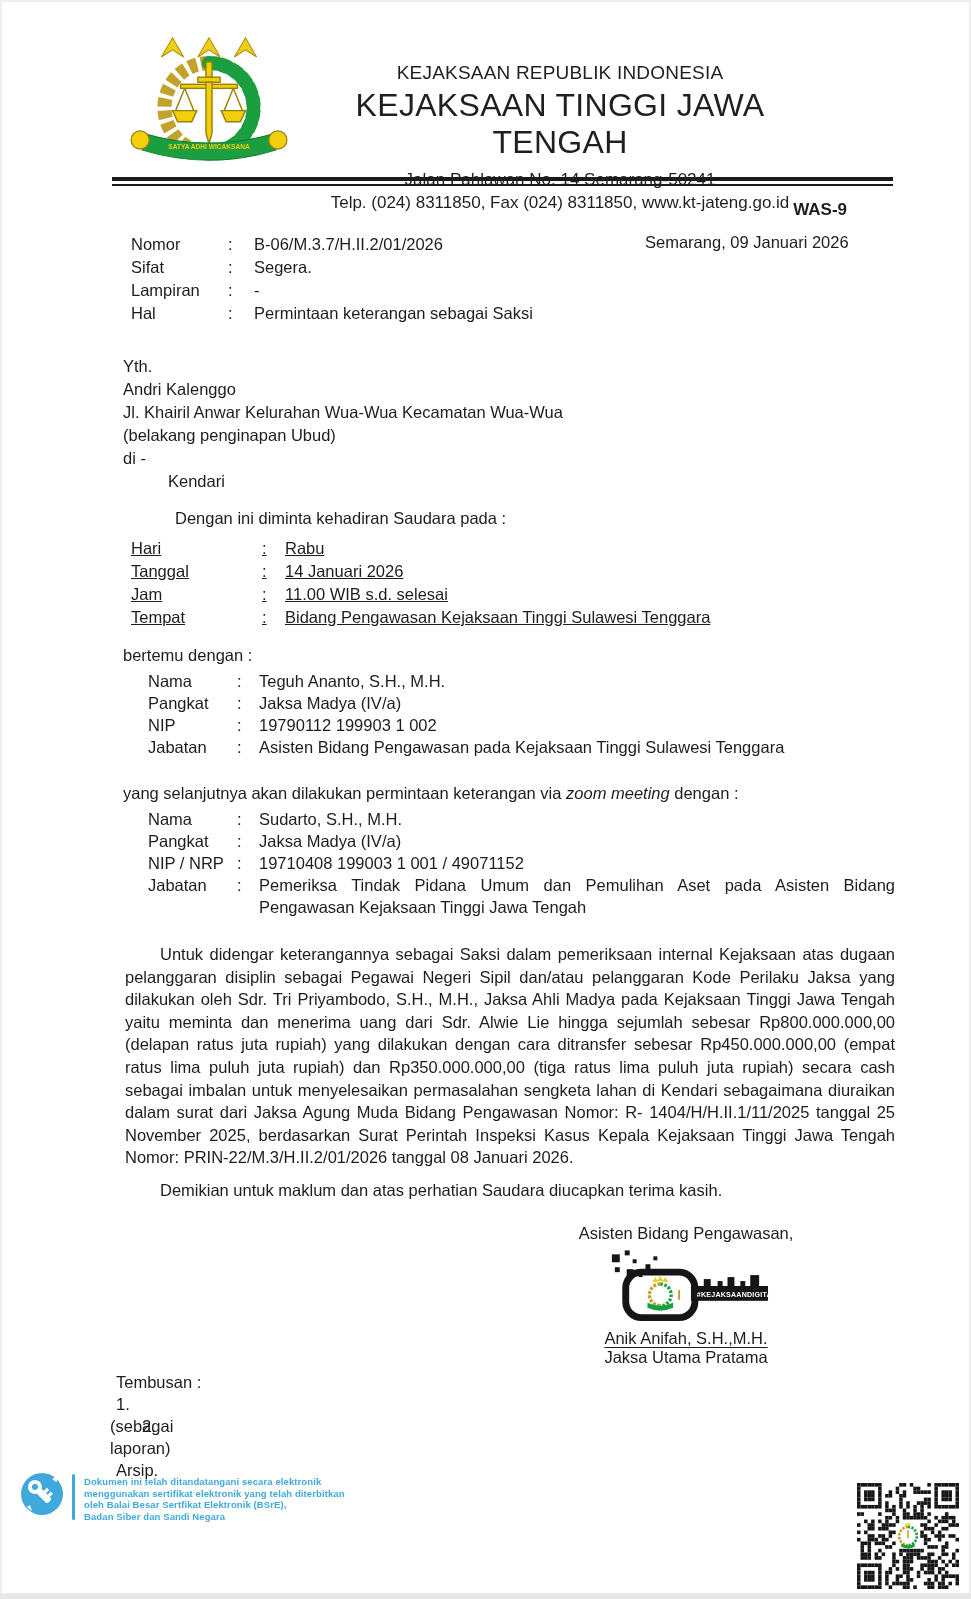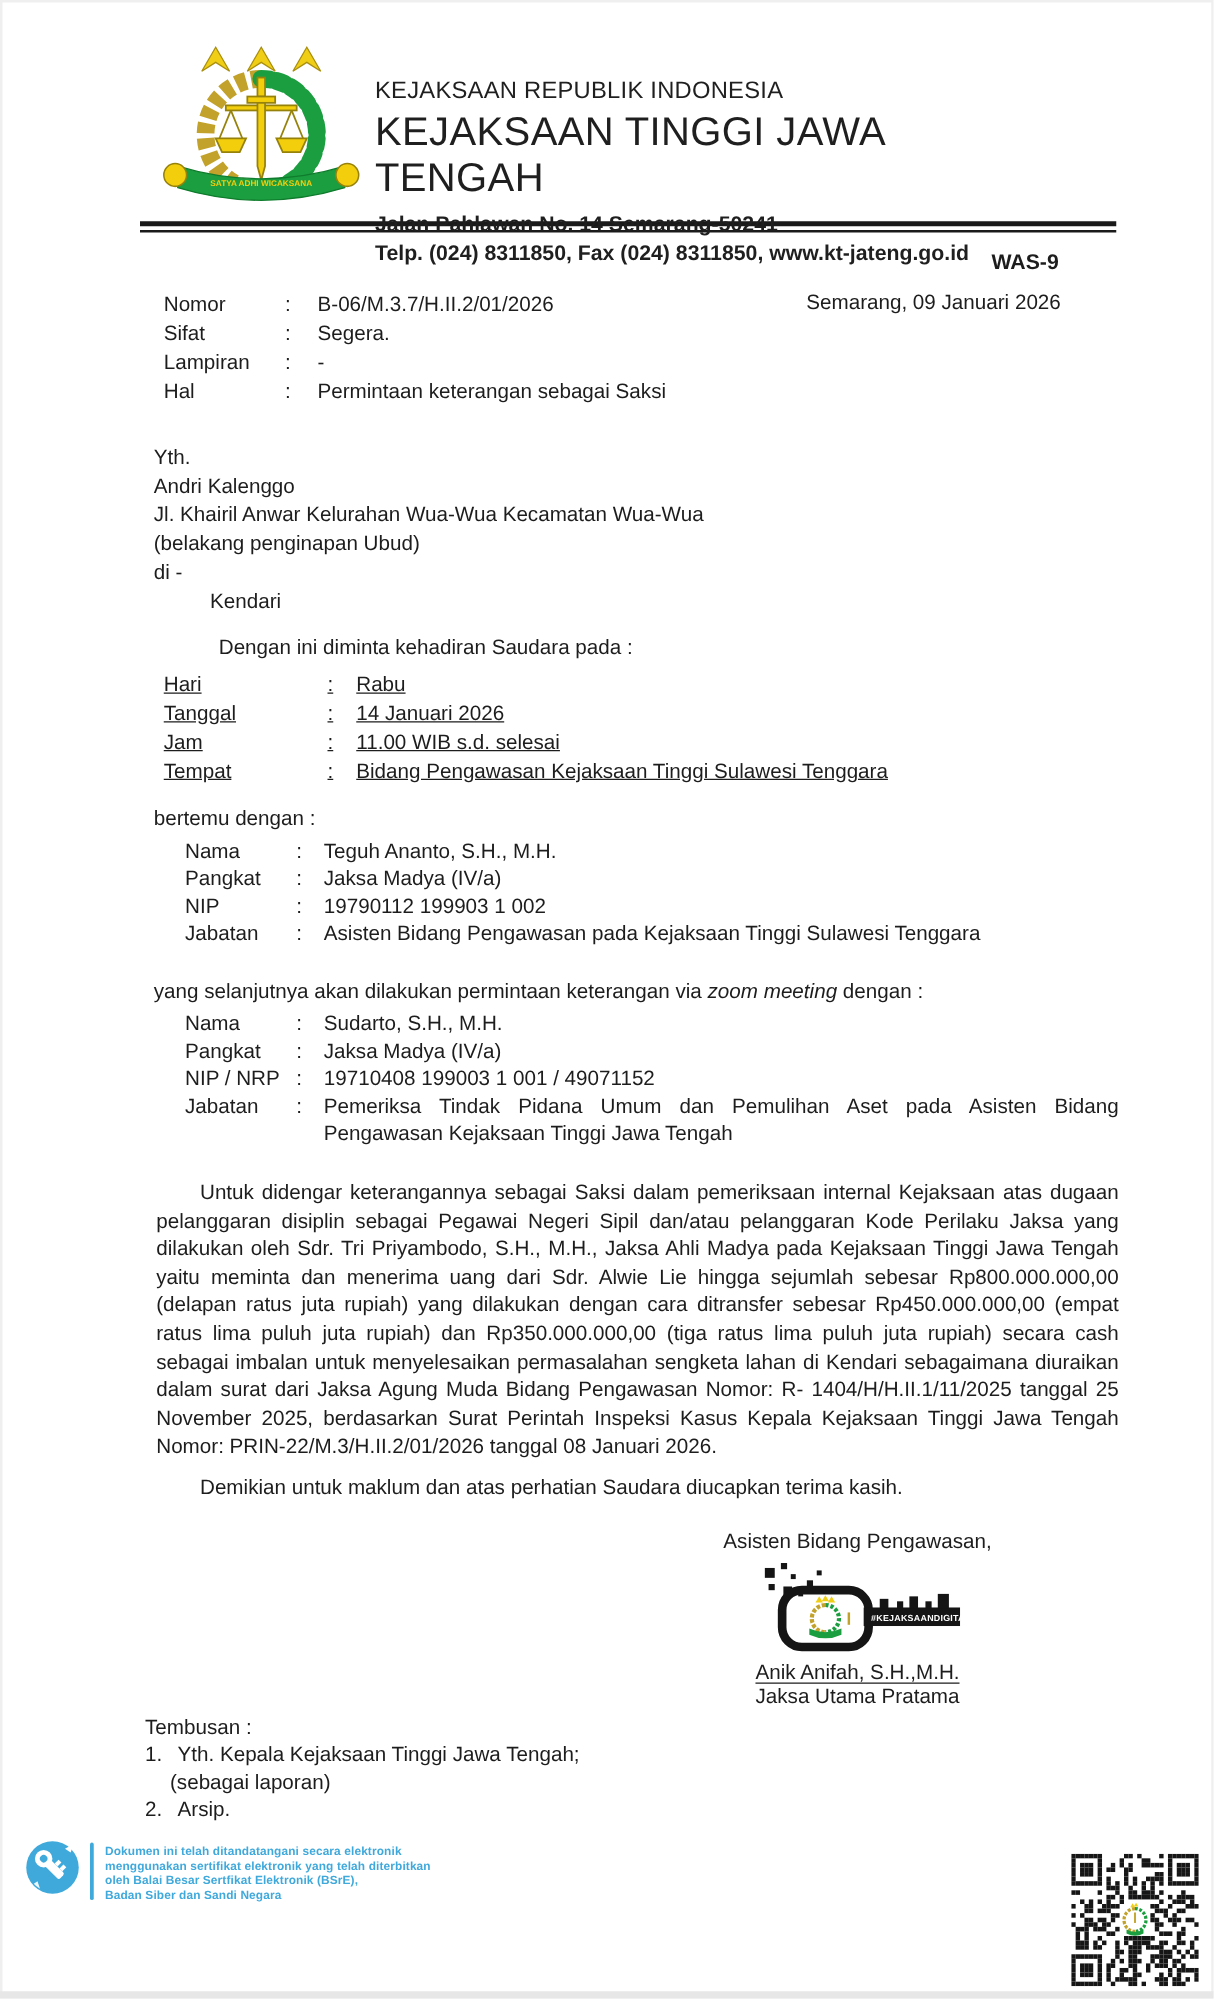--- a/index.html
+++ b/index.html
@@ -5,24 +5,24 @@
   html,body { margin:0; padding:0; background:#fff; }
   .page {
     width:971px; height:1599px; position:relative; background:#fff;
     font-family:"Liberation Sans","DejaVu Sans",sans-serif;
     font-size:16.5px; color:#1d1d1d; overflow:hidden;
     box-shadow: inset 0 0 0 2px #efefef;
   }
   
   .letterhead { position:relative; height:177px; }
   .logo { position:absolute; left:128px; top:30px; width:162px; height:140px; }
-  .lh-text { position:absolute; left:300px; top:62px; width:520px; text-align:left; color:#1f1f1f; }
+  .lh-text { position:absolute; left:300px; top:62px; width:520px; text-align:center; color:#1f1f1f; }
   .lh-line1 { font-size:19px; margin-bottom:3px; letter-spacing:0.2px; }
   .lh-line2 { font-size:32px; letter-spacing:0.3px; margin-bottom:7px; }
-  .lh-line3, .lh-line4 { font-size:17px; line-height:23px;font-weight:bold; }
+  .lh-line3, .lh-line4 { font-size:17px; line-height:23px; }
   .rule { margin:0 78px 0 112px; border-top:4px solid #1a1a1a; border-bottom:2px solid #1a1a1a; height:3px; }
   .was { text-align:right; padding-right:124px; font-weight:bold; font-size:17px; margin-top:14px; }
 
   
   .meta { position:relative; margin:13px 0 0 131px; }
   .meta-grid { display:grid; grid-template-columns:97px 26px 480px; line-height:23px; }
   .dateline { position:absolute; left:514px; top:0; }
 
   
   .recipient { margin:30px 0 0 123px; line-height:23px; }
@@ -223,21 +223,20 @@
       </g>
     </svg>
     <div class="sig-name">Anik Anifah, S.H.,M.H.</div>
     <div class="sig-rank">Jaksa Utama Pratama</div>
   </div>
 
   <div class="tembusan">
     <div>Tembusan :</div>
     <div class="tembusan-grid">
       <div>1.</div>
-      <div>Yth. Kepala Kejaksaan Tinggi Jawa Tengah;</div>
       <div></div>
       <div class="sub">(sebagai laporan)</div>
       <div>2.</div>
       <div>Arsip.</div>
     </div>
   </div>
 
   <div class="footer-esign">
     <svg class="bsre-logo" width="46" height="46" viewBox="0 0 46 46">
       <circle cx="23" cy="23" r="21" fill="#3FA9DC"></circle>

